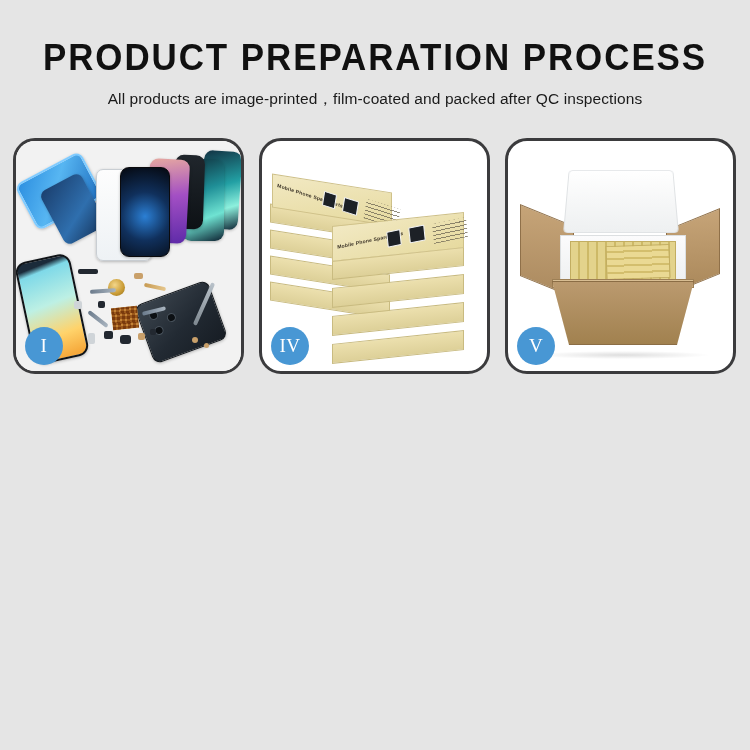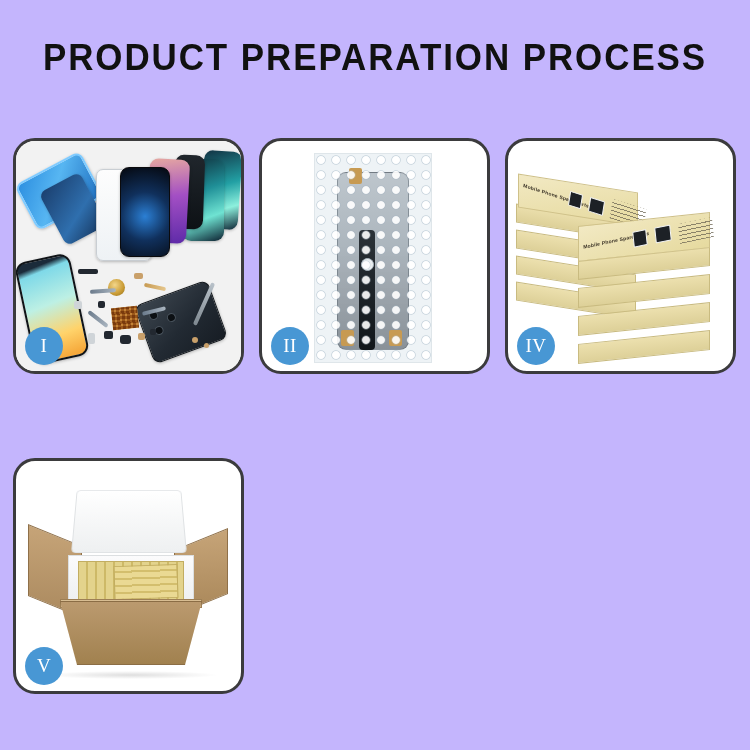--- a/index.html
+++ b/index.html
@@ -9,21 +9,21 @@
     height: 750px;
     background: #ffffff;
     font-family: "Liberation Sans", sans-serif;
     overflow: hidden;
   }
 
   .page {
     position: relative;
     width: 750px;
     height: 750px;
-    background: #c4b5fd;
+    background: #e5e5e5;
   }
 
   
   .header {
     position: absolute;
     top: 38px;
     left: 0;
     width: 750px;
     text-align: center;
   }
@@ -394,20 +394,21 @@
     background: radial-gradient(ellipse at center, rgba(0,0,0,.13), transparent 72%);
   }
 </style>
 </head>
 <body>
 
 <div class="page">
 
   <div class="header">
     <div class="title">PRODUCT PREPARATION PROCESS</div>
+    <div class="subtitle">All products are image-printed，film-coated and packed after QC inspections</div>
   </div>
 
   <div class="grid">
 
     <div class="card tinted">
       <div class="card-inner">
         <div class="scene">
           <div class="ph ph-blue"></div>
           <div class="ph ph-blue2"></div>
           <div class="ph ph-teal2"></div>
@@ -443,34 +444,20 @@
           <div class="part dark" style="left:82px; top:160px; width:7px; height:7px;"></div>
           <div class="part tan" style="left:176px; top:196px; width:6px; height:6px; border-radius:50%;"></div>
           <div class="part tan" style="left:188px; top:202px; width:5px; height:5px; border-radius:50%;"></div>
 
           <div class="tweezer"></div>
         </div>
       </div>
       <div class="badge">I</div>
     </div>
 
-    <div class="card">
-      <div class="card-inner">
-        <div class="bag">
-          <div class="bag-item"></div>
-          <div class="bag-conn" style="left:34px; top:14px;"></div>
-          <div class="bag-flex"></div>
-          <div class="bag-dot"></div>
-          <div class="bag-conn" style="left:26px; top:176px;"></div>
-          <div class="bag-conn" style="left:74px; top:176px;"></div>
-          <div class="bag-over"></div>
-        </div>
-      </div>
-      <div class="badge">II</div>
-    </div>
 
 
     <div class="card">
       <div class="card-inner">
         <div class="stack">
 
           <div class="sbox" style="left:0px;  top:56px;  width:120px; height:19px; transform:skewY(9deg);"></div>
           <div class="sbox" style="left:0px;  top:82px;  width:120px; height:19px; transform:skewY(9deg);"></div>
           <div class="sbox" style="left:0px;  top:108px; width:120px; height:19px; transform:skewY(9deg);"></div>
           <div class="sbox" style="left:0px;  top:134px; width:120px; height:19px; transform:skewY(9deg);"></div>

